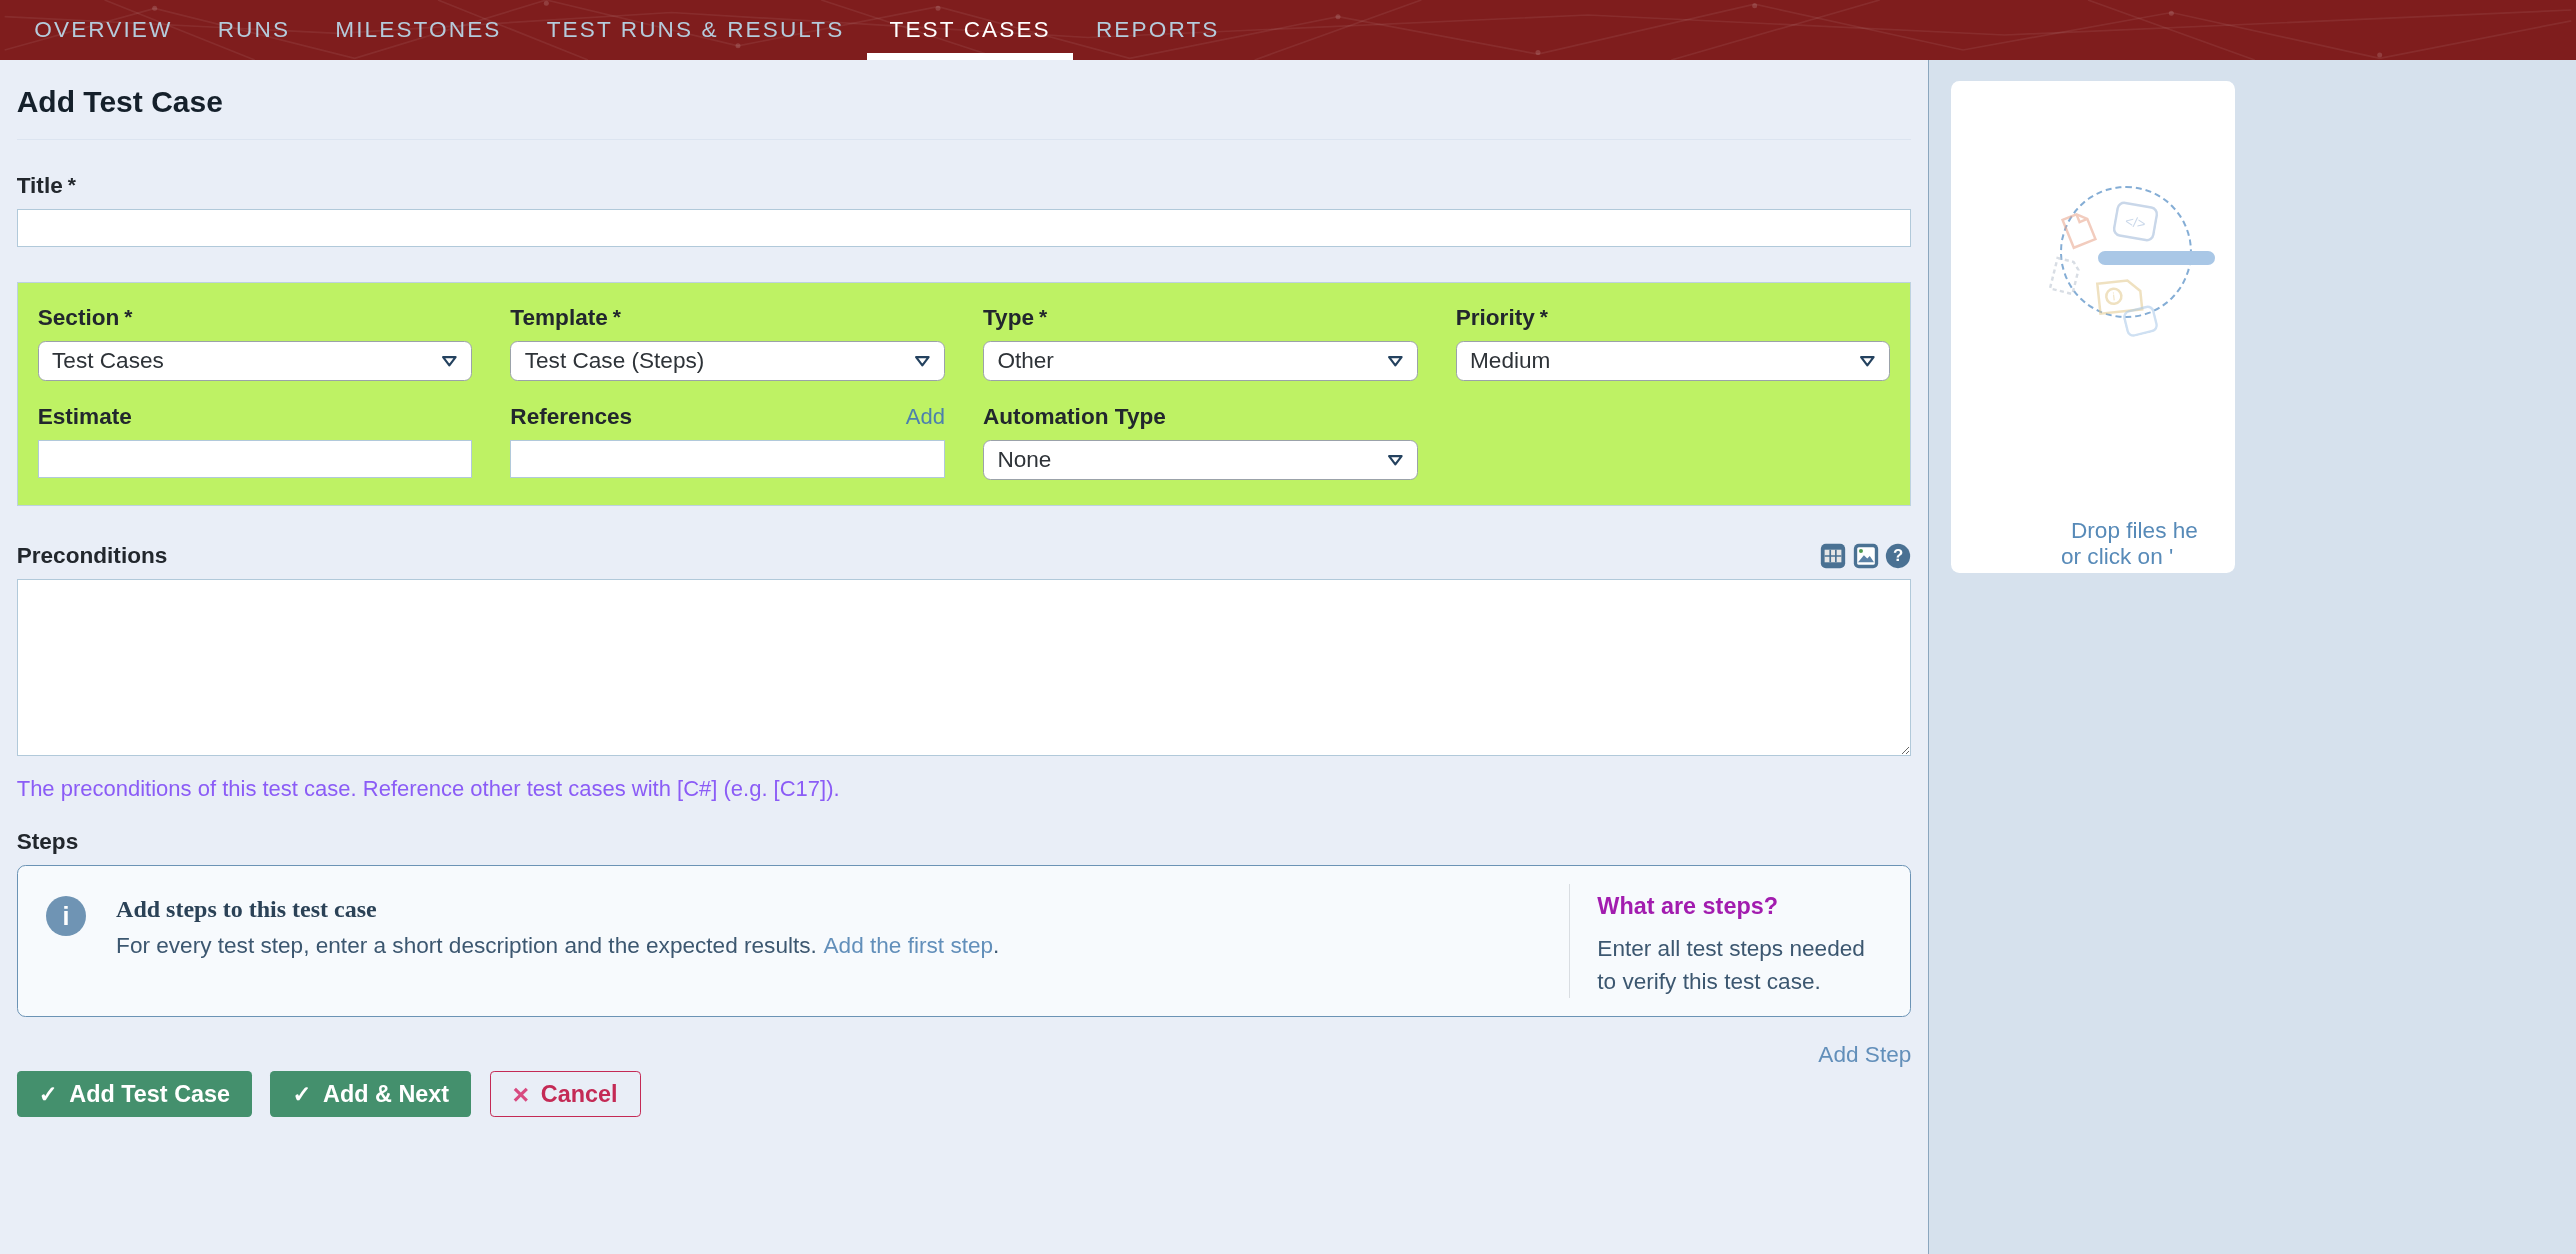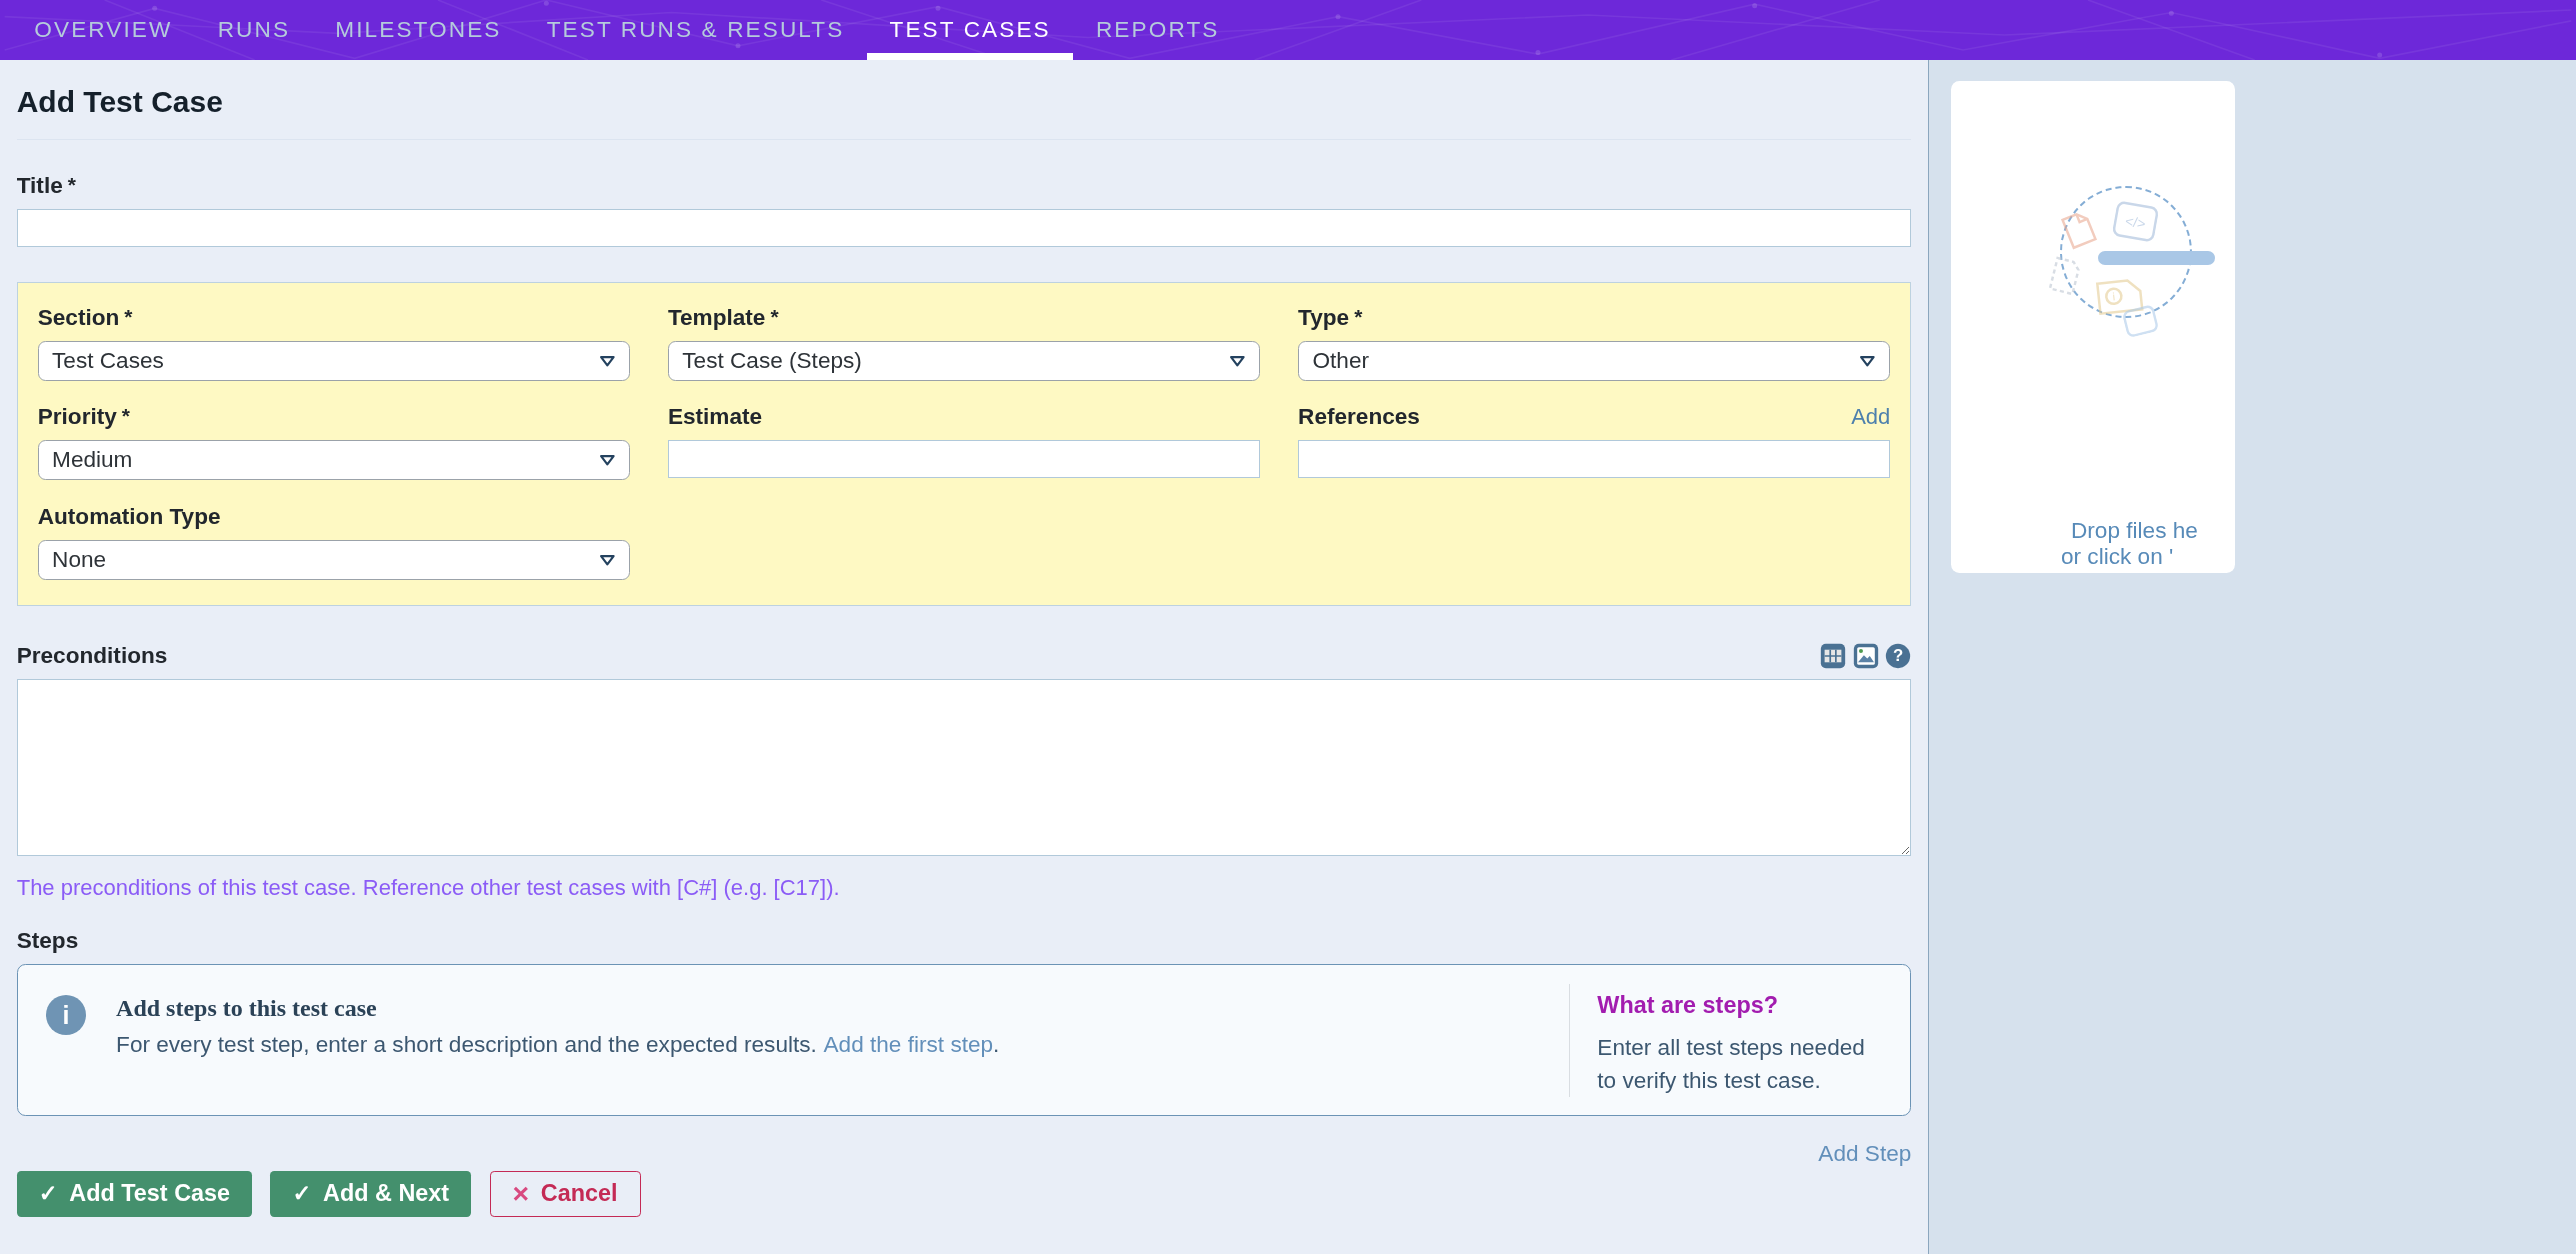--- a/index.html
+++ b/index.html
@@ -4,21 +4,21 @@
 <style>
   * { margin:0; padding:0; box-sizing:border-box; }
   html,body { width:2576px; height:1255px; overflow:hidden; }
   body {
     font-family:"Liberation Sans", sans-serif;
     background:#e9eef7;
     color:#22272d;
   }
   
   .navbar {
-    position:relative; height:60px; background:#6d28d9;
+    position:relative; height:60px; background:#7f1d1d;
     display:flex; align-items:stretch; padding-left:11.7px; overflow:hidden;
   }
   .nav-pattern { position:absolute; inset:0; pointer-events:none; }
   .tab {
     position:relative; display:flex; align-items:center;
     padding:0 22.6px; color:#b5cbdb; font-size:22.6px; letter-spacing:2.1px;
     cursor:pointer; white-space:nowrap; z-index:2;
   }
   .tab.active { color:#ffffff; }
   .tab.active::after {
@@ -38,23 +38,23 @@
   .label-row { display:flex; align-items:flex-end; justify-content:space-between; }
   .field-label { font-size:22.6px; font-weight:bold; color:#22272d; }
   .req { margin-left:5px; font-weight:bold; font-size:21px; vertical-align:top; }
   .title-block { margin-top:33px; }
   .text-input {
     margin-top:10px; width:100%; height:38px; background:#ffffff;
     border:1.7px solid #b1c9da; font-size:22.6px; padding:0 11.7px; color:#333;
     font-family:"Liberation Sans", sans-serif;
   }
   .fieldset {
-    margin-top:35px; background:#fef9c3; border:1.7px solid #bdd2e0;
+    margin-top:35px; background:#bef264; border:1.7px solid #bdd2e0;
     padding:22px 20px 25px 20px;
-    display:grid; grid-template-columns:repeat(3,1fr);
+    display:grid; grid-template-columns:repeat(4,1fr);
     column-gap:38px; row-gap:23.4px;
   }
   .select {
     margin-top:10px; height:40px; background:#ffffff;
     border:1.7px solid #9ba2a9; border-radius:7.5px;
     display:flex; align-items:center; justify-content:space-between;
     padding:0 13.4px; font-size:22.6px; color:#2e3338; cursor:pointer;
   }
   .link { color:#4d80ad; cursor:pointer; }
   .link.u { }

